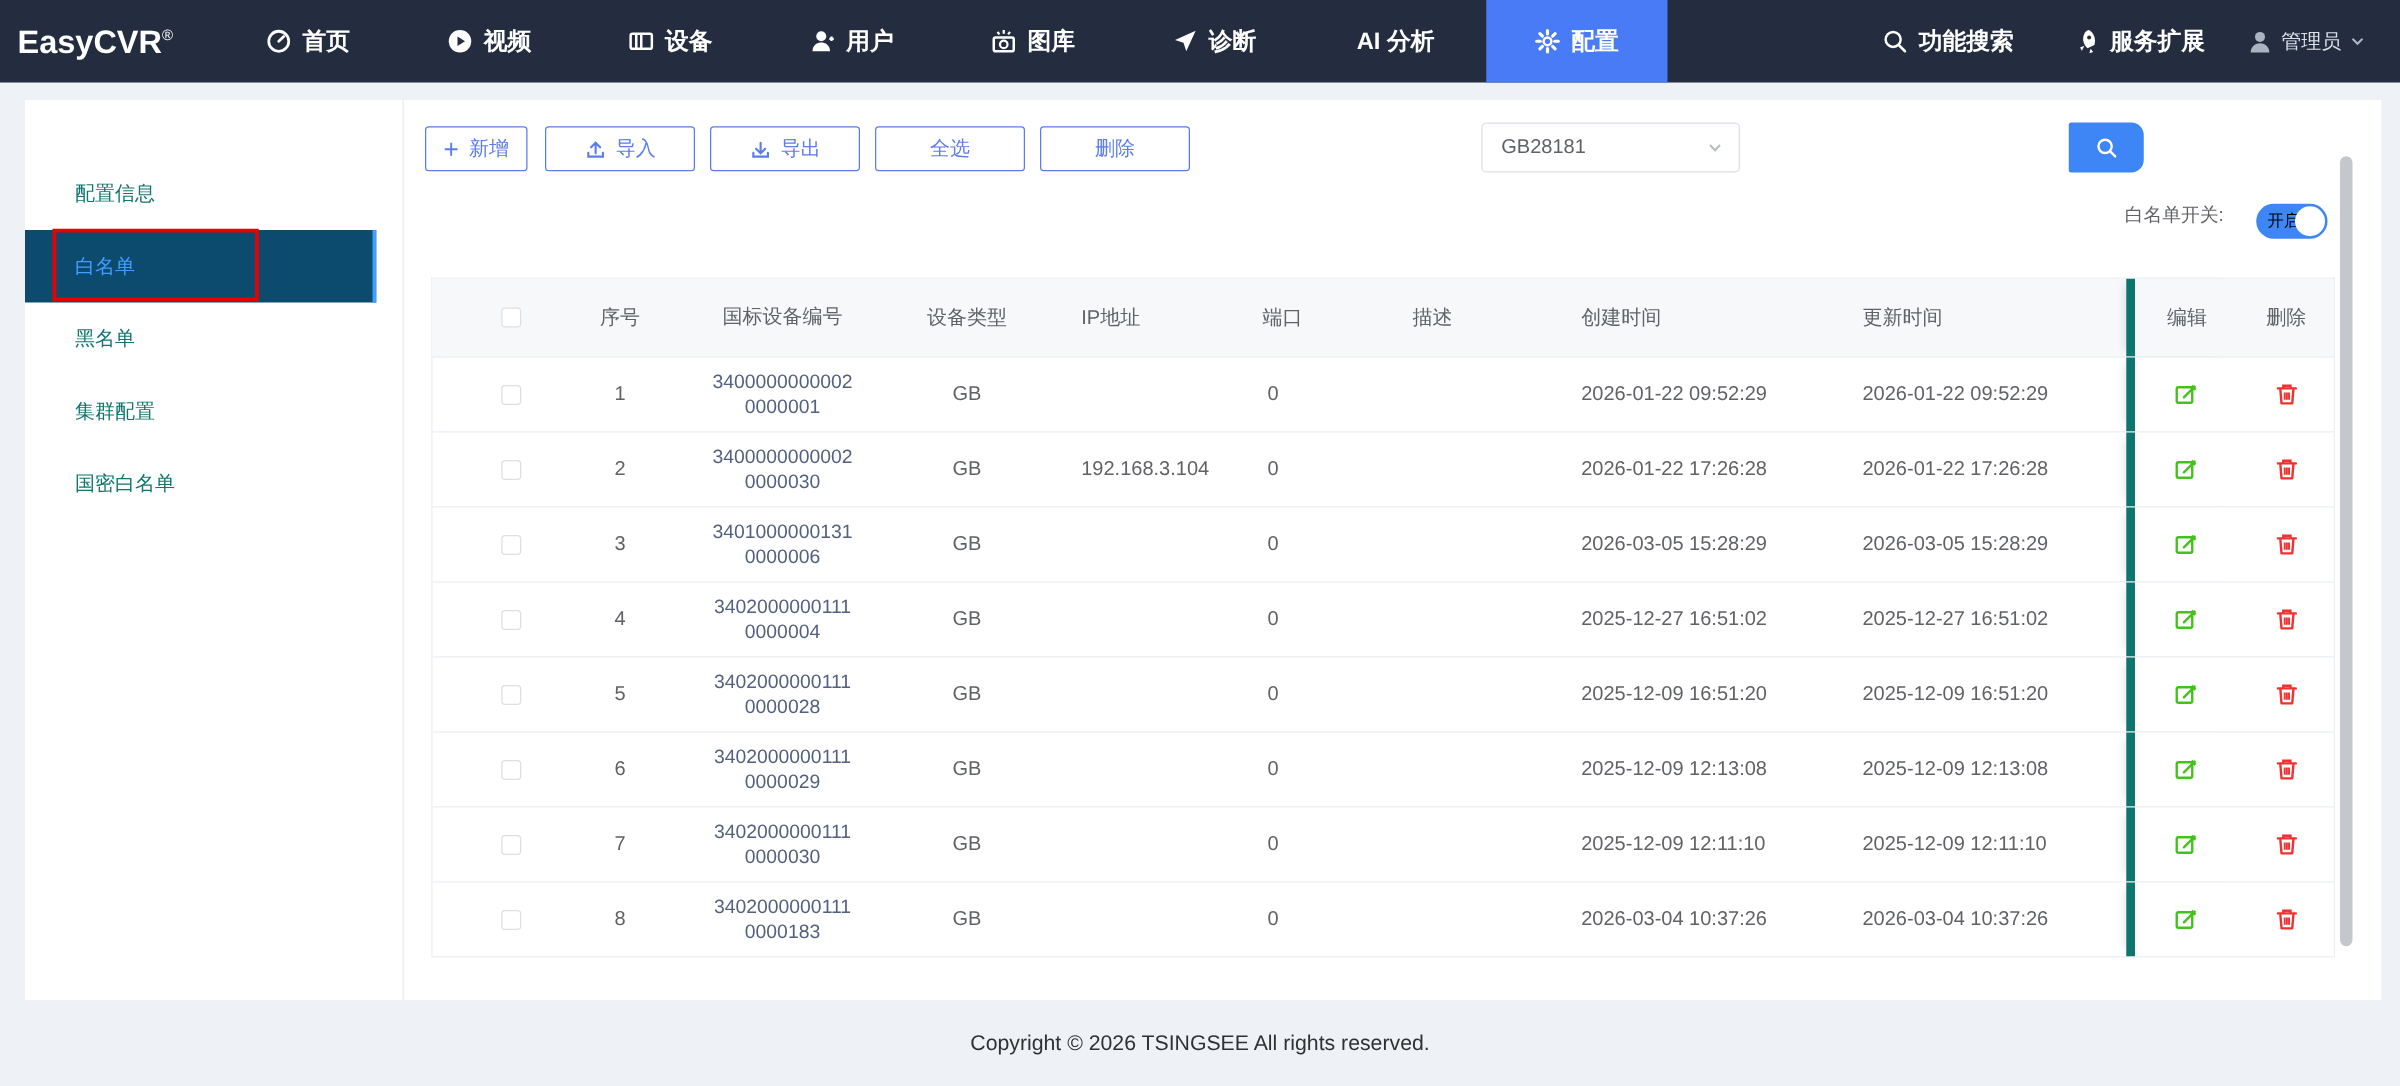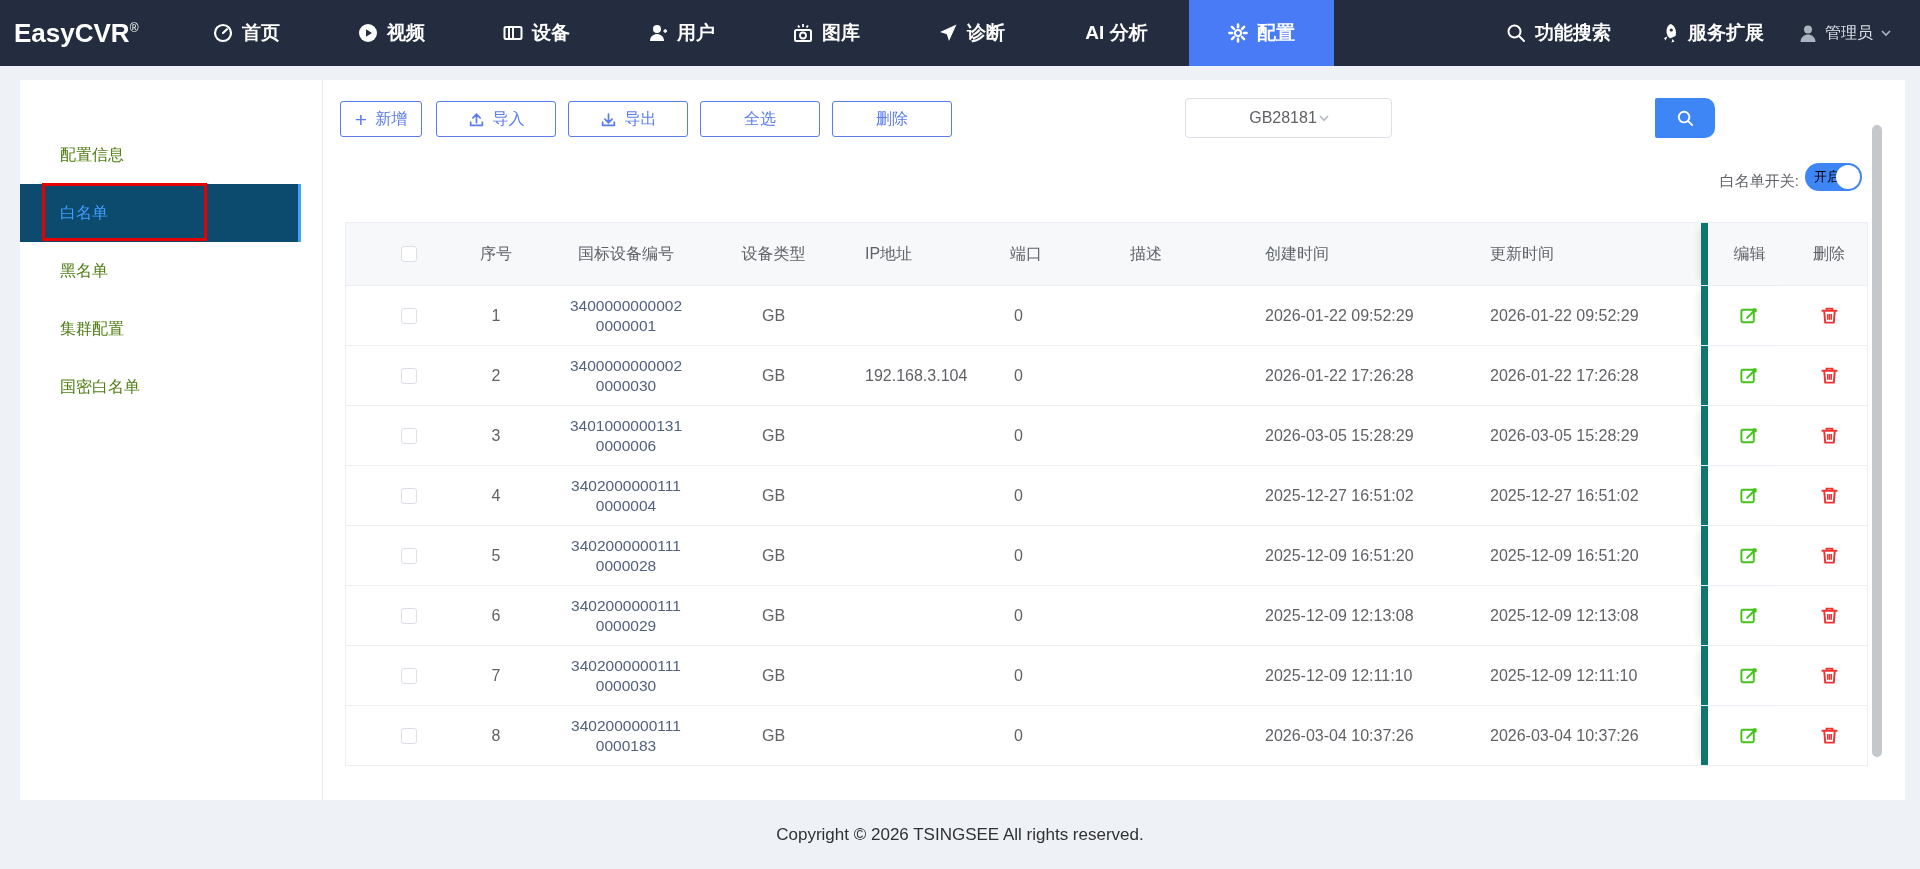--- a/index.html
+++ b/index.html
@@ -23,42 +23,42 @@
   .admin { display:flex; align-items:center; gap:7px; font-size:16px; font-weight:400;
     color:#dde1e9; padding:0 10px; cursor:pointer; }
 
   
   .card { position:absolute; left:20px; top:80px; width:1885px; height:720px; background:#fff; }
 
   
   .sidebar { position:absolute; left:0; top:0; width:303px; height:720px;
     border-right:1px solid #e8ebf0; }
   .side-item { width:281px; height:58px; display:flex; align-items:center;
-    padding-left:40px; font-size:16px; color:#4d7c0f; cursor:pointer; }
+    padding-left:40px; font-size:16px; color:#0f766e; cursor:pointer; }
   .side-item:first-child { margin-top:46px; }
   .side-item.active { background:#0c4a6e; color:#409eff; border-right:3px solid #409eff;text-align:right; }
   .annotation { position:absolute; left:22px; top:103px; width:165px; height:58px;
     border:3px solid #e60000; z-index:6; pointer-events:none; }
 
   
   .tb-btn { position:absolute; top:21px; height:36px; border:1px solid #5a7cee; color:#5a7cee;
     background:#fff; border-radius:3px; font-size:16px; display:flex; align-items:center;
     justify-content:center; gap:8px; cursor:pointer; font-family:inherit; }
   .btn-ic { width:17px; height:17px; }
   .plus-g { font-size:21px; font-weight:400; line-height:17px; }
   .select { position:absolute; top:18px; height:40px; border:1px solid #dcdfe6; border-radius:4px;
-    background:#fff; display:flex; align-items:center; justify-content:center;
+    background:#fff; display:flex; align-items:center; justify-content:space-between;
     padding:0 12px 0 15px; font-size:16px; color:#606266; cursor:pointer; }
   .search-inp { position:absolute; top:18px; height:40px; border:1px solid #dcdfe6;
     border-radius:4px 0 0 4px; padding:0 15px; font-size:16px; color:#606266; outline:none; }
   .search-inp::placeholder { color:#c0c4cc; }
   .search-btn { position:absolute; top:18px; height:40px; background:#3e86f5; border:none;
     border-radius:2px 10px 10px 2px; display:flex; align-items:center; justify-content:center;
     cursor:pointer; }
-  .switch-row { position:absolute; top:83px; right:43px; display:flex; align-items:flex-end; gap:6px;margin-left:43px; }
+  .switch-row { position:absolute; top:83px; right:43px; display:flex; align-items:flex-start; gap:26px;margin-left:43px; }
   .switch-label { font-size:15px; color:#606266; }
   .toggle { position:relative; width:57px; height:28px; border-radius:14px; background:#3e86f5;
     color:#000000; font-size:13px; display:flex; align-items:center; padding-left:9px; cursor:pointer; }
   .knob { position:absolute; right:2px; top:2px; width:24px; height:24px;
     border-radius:50%; background:#fff; }
 
   
   .table { position:absolute; left:325px; top:142px; width:1523px;
     border:1px solid #ebeef5; border-bottom:none; background:#fff; }
   .thead, .trow { display:grid;

